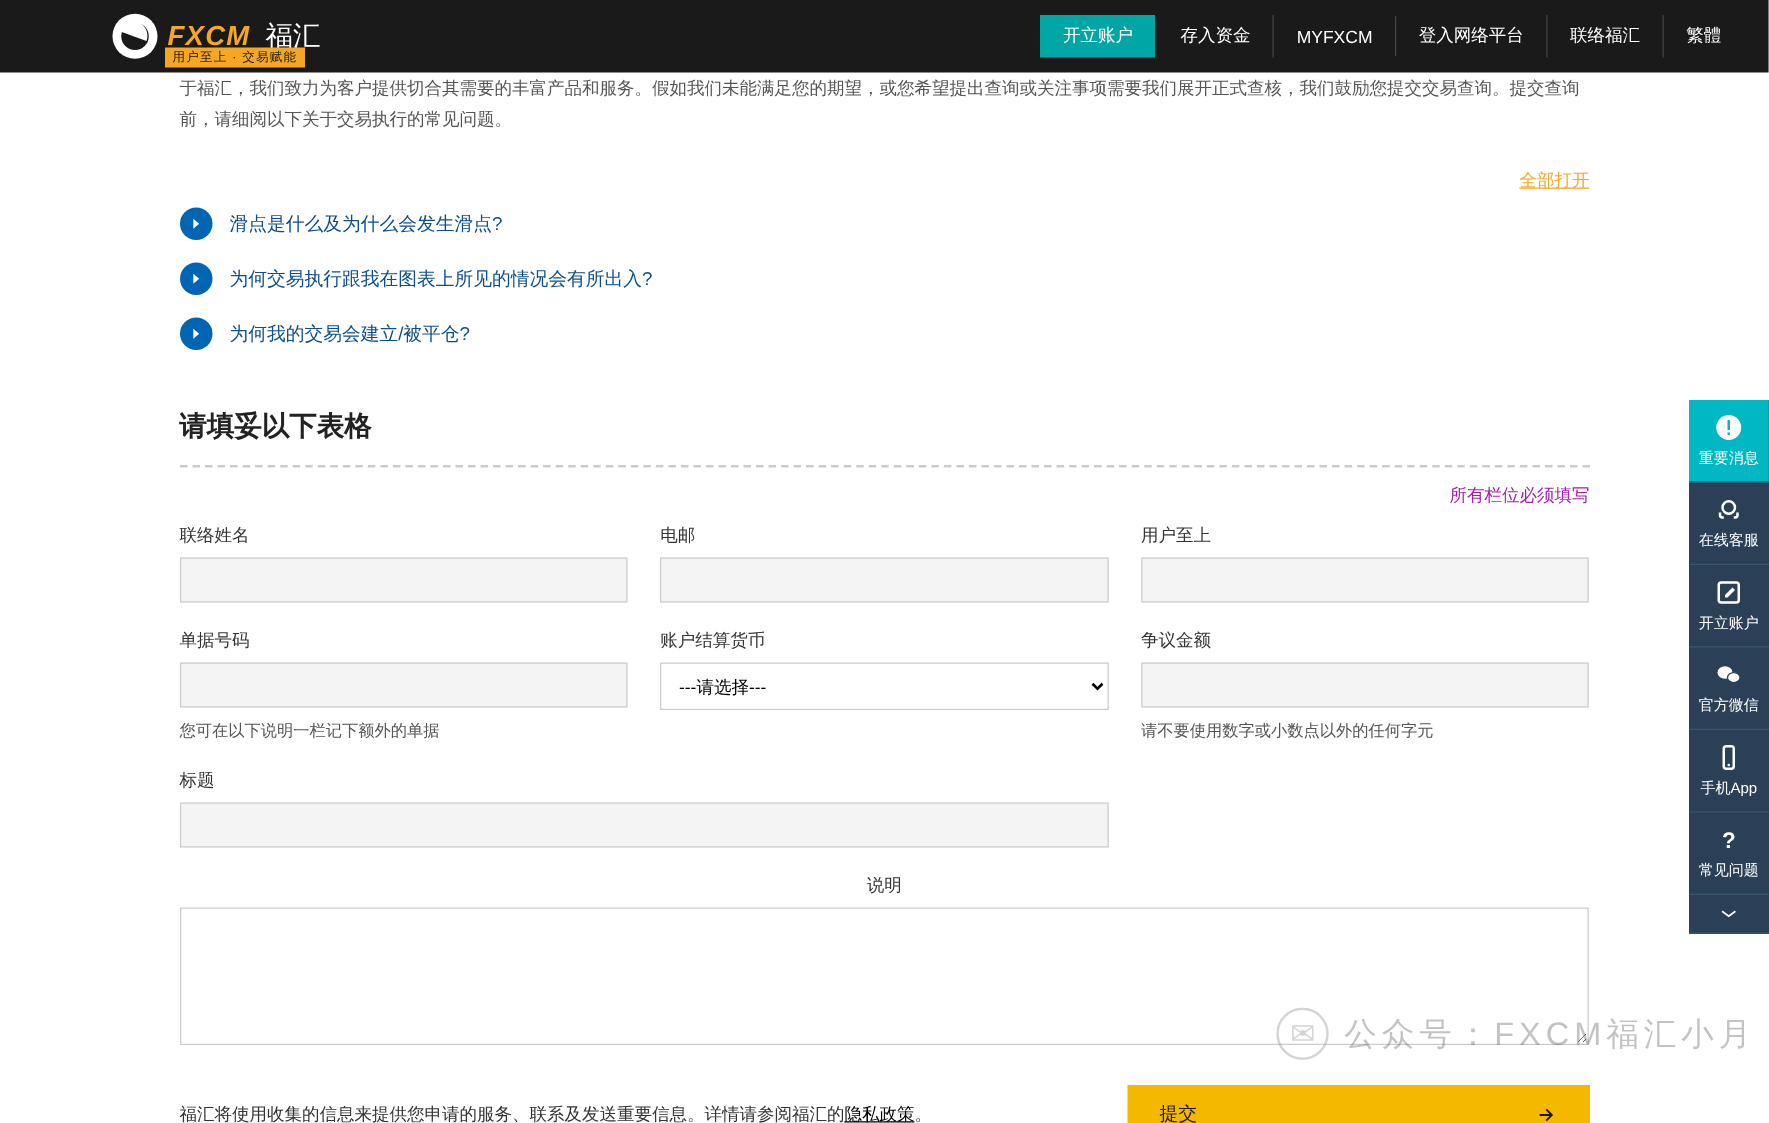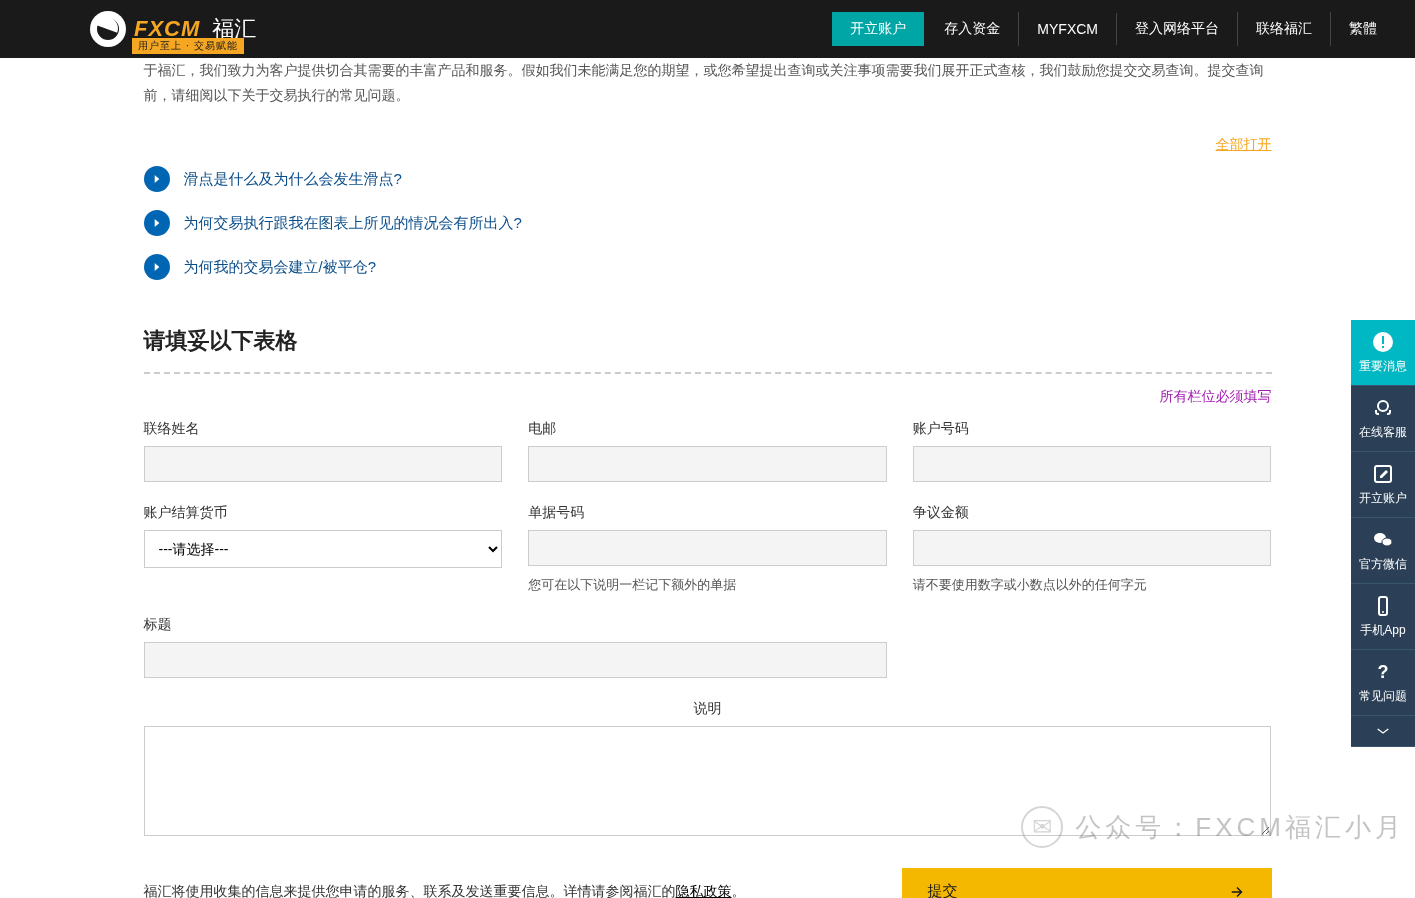--- a/index.html
+++ b/index.html
@@ -109,36 +109,36 @@
   <div class="form-grid">
     <div class="form-field">
       <label class="form-label">联络姓名</label>
       <input class="form-input" type="text" style="">
     </div>
     <div class="form-field">
       <label class="form-label">电邮</label>
       <input class="form-input" type="text" style="">
     </div>
     <div class="form-field">
-      <label class="form-label">账户号码</label>
-      <input class="form-input" type="text" style="">
-    </div>
-
+      <label class="form-label">用户至上</label>
+      <input class="form-input" type="text" style="">
+    </div>
+
+    <div class="form-field">
+      <label class="form-label">单据号码</label>
+      <input class="form-input" type="text" style="">
+      <div class="field-hint">您可在以下说明一栏记下额外的单据</div>
+    </div>
     <div class="form-field">
       <label class="form-label">账户结算货币</label>
       <select class="form-select">
         <option>---请选择---</option>
       </select>
     </div>
     <div class="form-field">
-      <label class="form-label">单据号码</label>
-      <input class="form-input" type="text" style="">
-      <div class="field-hint">您可在以下说明一栏记下额外的单据</div>
-    </div>
-    <div class="form-field">
       <label class="form-label">争议金额</label>
       <input class="form-input" type="text" style="">
       <div class="field-hint">请不要使用数字或小数点以外的任何字元</div>
     </div>
 
     <div class="form-field span2">
       <label class="form-label">标题</label>
       <input class="form-input" type="text" style="">
     </div>
     <div></div>

